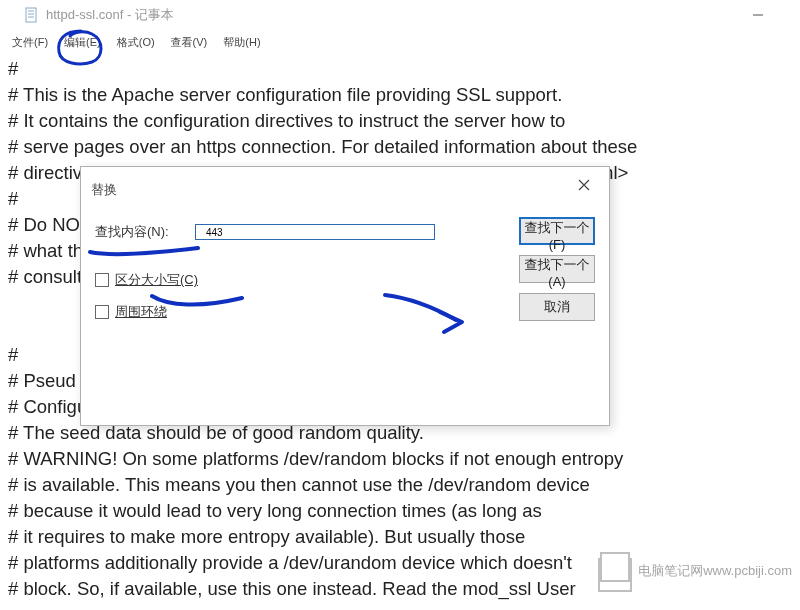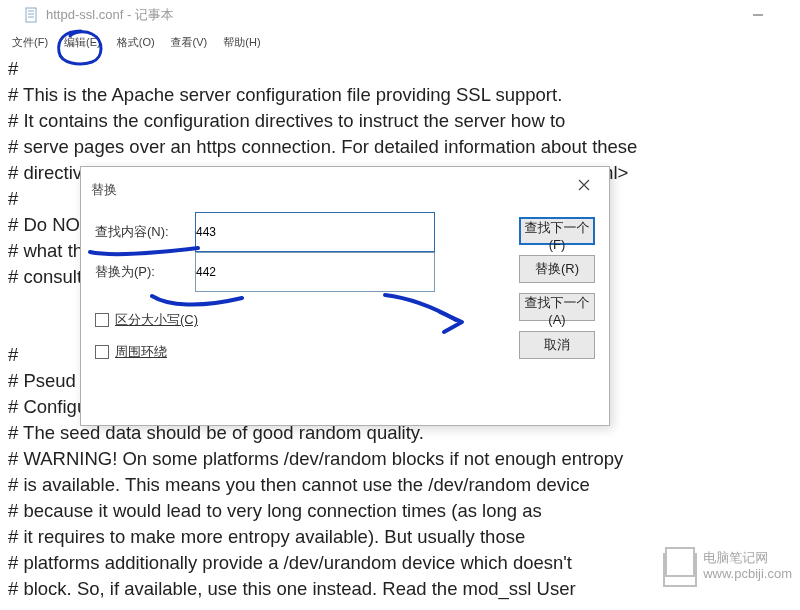--- a/index.html
+++ b/index.html
@@ -91,23 +91,23 @@
     color: #333;
   }
   .row {
     display: flex;
     align-items: center;
     margin-bottom: 14px;
     height: 26px;
   }
   .row .lbl { width: 100px; padding-right: 6px; }
   .row input[type="text"] {
-    width: 240px; height: 40px;
-    padding: 2px 0;
-    font-size: 12px;
+    width: 240px; height: 16px;
+    padding: 2px 10px;
+    font-size: 10px;
     border: 1px solid #7a9ab8;
     outline: none;
   }
   .row input.focused { border: 1px solid #2a6bb0; }
   .btns {
     position: absolute;
     right: 14px; top: 18px;
     width: 120px;
     display: flex; flex-direction: column;
     gap: 10px;
@@ -159,21 +159,21 @@
     position: relative;
   }
   .watermark .wm-icon::after {
     content: ""; position: absolute;
     left: -4px; top: 4px;
     width: 30px; height: 30px;
     border: 2px solid #aaa;
     background: #fff;
     z-index: -1;
   }
-  .watermark .wm-text { display: flex; flex-direction: column; line-height: 16px; margin-top: 8px; }
+  .watermark .wm-text { display: flex; flex-direction: row; line-height: 16px; margin-top: 8px; }
 </style>
 </head>
 <body>
 
 <div class="titlebar">
   <span class="doc-icon">
     <svg width="14" height="16" viewBox="0 0 14 16">
       <rect x="1" y="1" width="10" height="14" fill="#fff" stroke="#88aacc"></rect>
       <path d="M3 4h6M3 7h6M3 10h6" stroke="#88aacc" stroke-width="1"></path>
     </svg>
@@ -209,37 +209,32 @@
       <svg width="12" height="12">
           <path d="M1 1 L11 11 M11 1 L1 11" stroke="#444" stroke-width="1.2"></path>
         </svg>
     </span>
   </div>
   <div class="dialog-body">
     <div class="row">
       <span class="lbl">查找内容(N):</span>
       <input type="text" class="focused" value="443" style="">
     </div>
-    <div class="row">
-      <span class="lbl">替换为(P):</span>
-      <input type="text" value="442" style="">
-    </div>
     <div class="checks">
       <div class="check">
         <span class="box"></span>
         <span>区分大小写(C)</span>
       </div>
       <div class="check">
         <span class="box"></span>
         <span>周围环绕</span>
       </div>
     </div>
     <div class="btns">
       <button class="primary">查找下一个(F)</button>
-      <button>替换(R)</button>
       <button>查找下一个(A)</button>
       <button>取消</button>
     </div>
   </div>
 </div>
 
 <svg class="annot" style="left:88px;top:244px;width:120px;height:20px" viewBox="0 0 120 20">
   <path d="M 2 8 C 20 12, 60 10, 110 4" fill="none" stroke="#1030c0" stroke-width="4" stroke-linecap="round"></path>
 </svg>
 <svg class="annot" style="left:150px;top:290px;width:100px;height:24px" viewBox="0 0 100 24">

